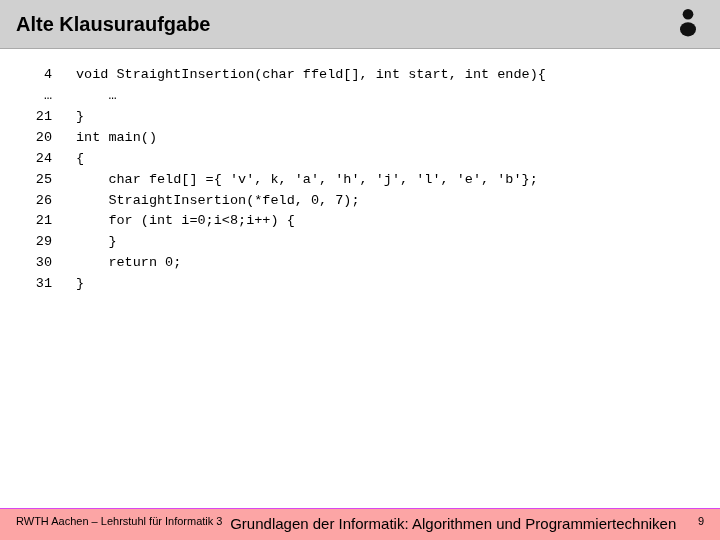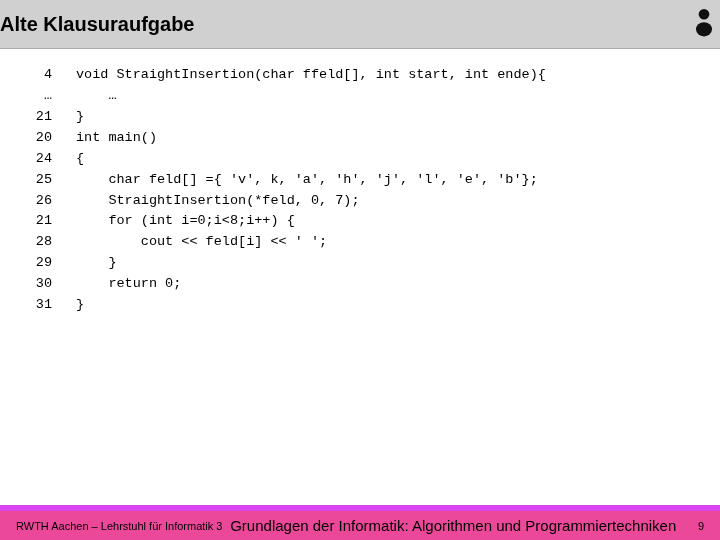--- a/index.html
+++ b/index.html
@@ -20,21 +20,21 @@
       width: 720px;
       height: 540px;
       display: flex;
       flex-direction: column;
       background: #ffffff;
     }
 
     
     .header {
       background: #d0d0d0;
-      padding: 8px 0;
+      padding: 8px 16px;
       display: flex;
       align-items: center;
       justify-content: space-between;
       border-bottom: 1px solid #aaa;
       min-height: 42px;
     }
 
     .header-title {
       font-size: 20px;
       font-weight: bold;
@@ -83,26 +83,25 @@
 
     .line-code {
       font-family: 'Courier New', Courier, monospace;
       font-size: 13.5px;
       color: #000;
       margin-left: 16px;
     }
 
     
     .footer {
-      border-top: 6px solid #d946ef;
+      border-top: 1px solid #d946ef;
       padding: 6px 16px;
       display: flex;
       justify-content: space-between;
-      align-items: center;
-      background: #ec4899;
+      background: #fca5a5;
       min-height: 32px;
     }
 
     .footer-left {
       font-size: 11px;
       color: #000;
     }
 
     .footer-center {
       font-size: 15px;
@@ -173,24 +172,20 @@
       <div class="code-line">
         <span class="line-num">26</span>
         <span class="line-code">    StraightInsertion(*feld, 0, 7);</span>
       </div>
 
       <div class="code-line">
         <span class="line-num">21</span>
         <span class="line-code">    for (int i=0;i&lt;8;i++) {</span>
       </div>
 
-      <div class="code-line">
-        <span class="line-num">28</span>
-        <span class="line-code">        cout &lt;&lt; feld[i] &lt;&lt; ' ';</span>
-      </div>
 
       <div class="code-line">
         <span class="line-num">29</span>
         <span class="line-code">    }</span>
       </div>
 
       <div class="code-line">
         <span class="line-num">30</span>
         <span class="line-code">    return 0;</span>
       </div>

